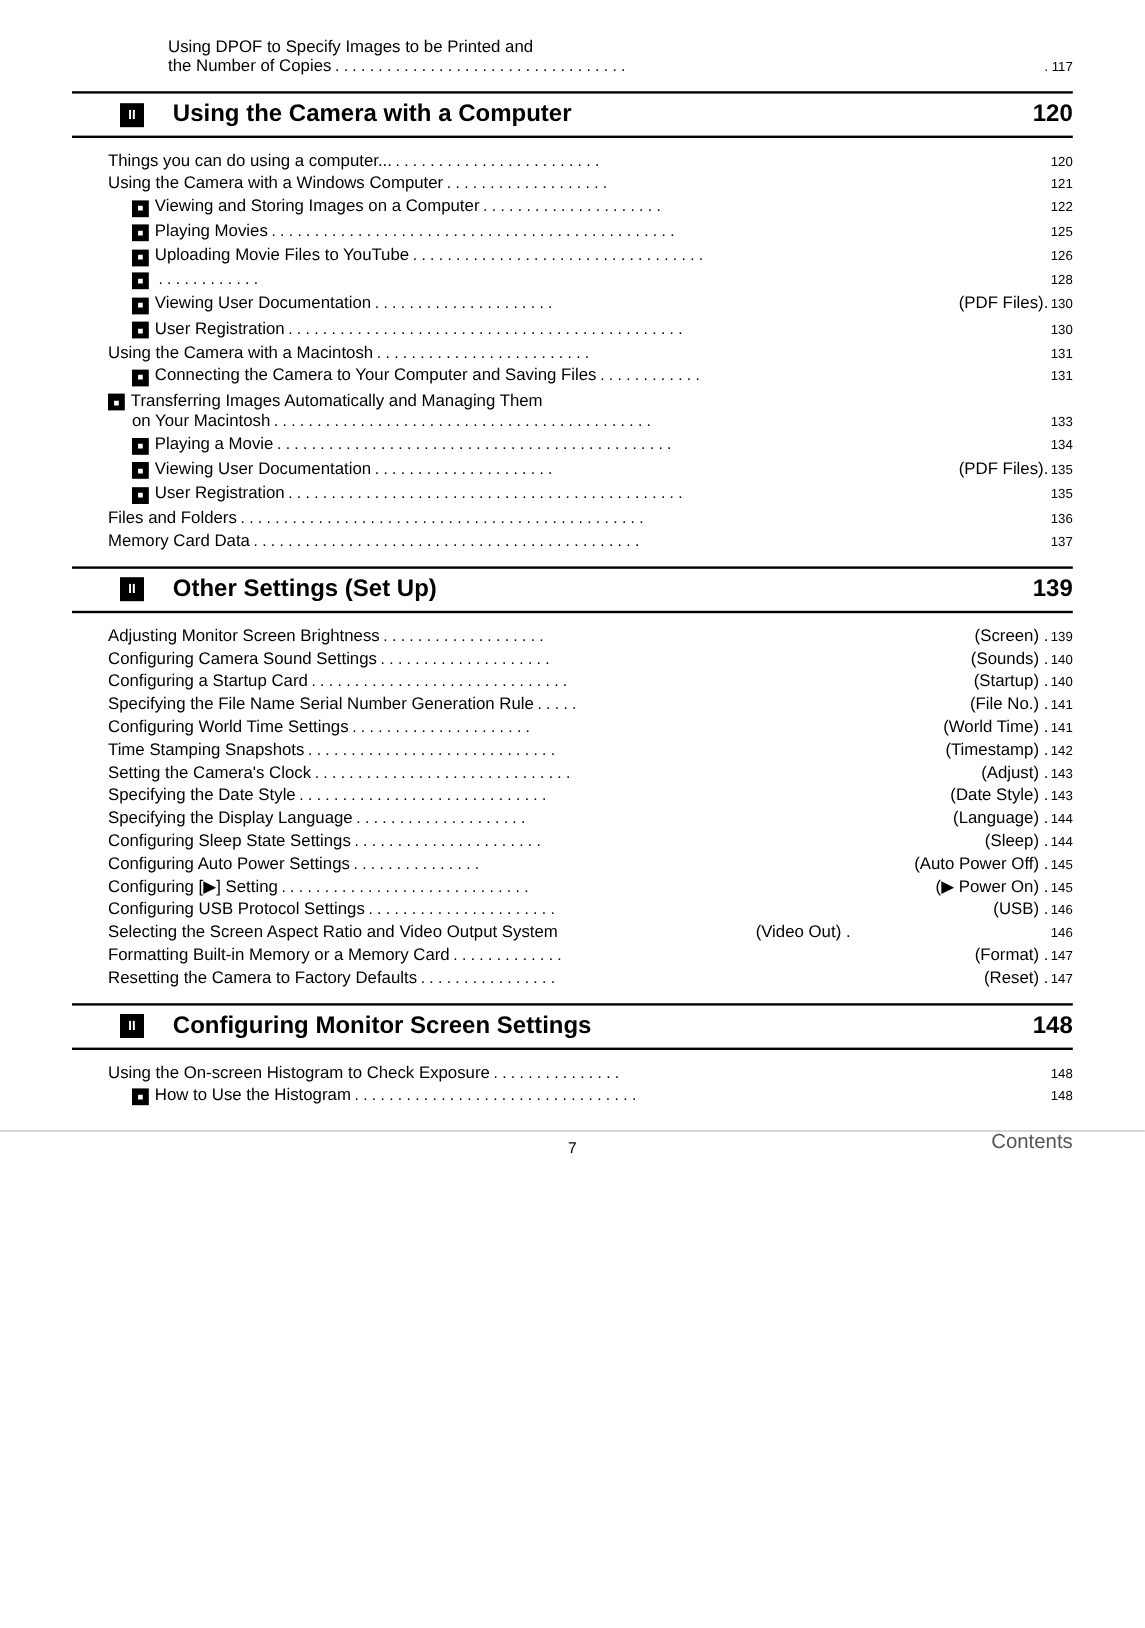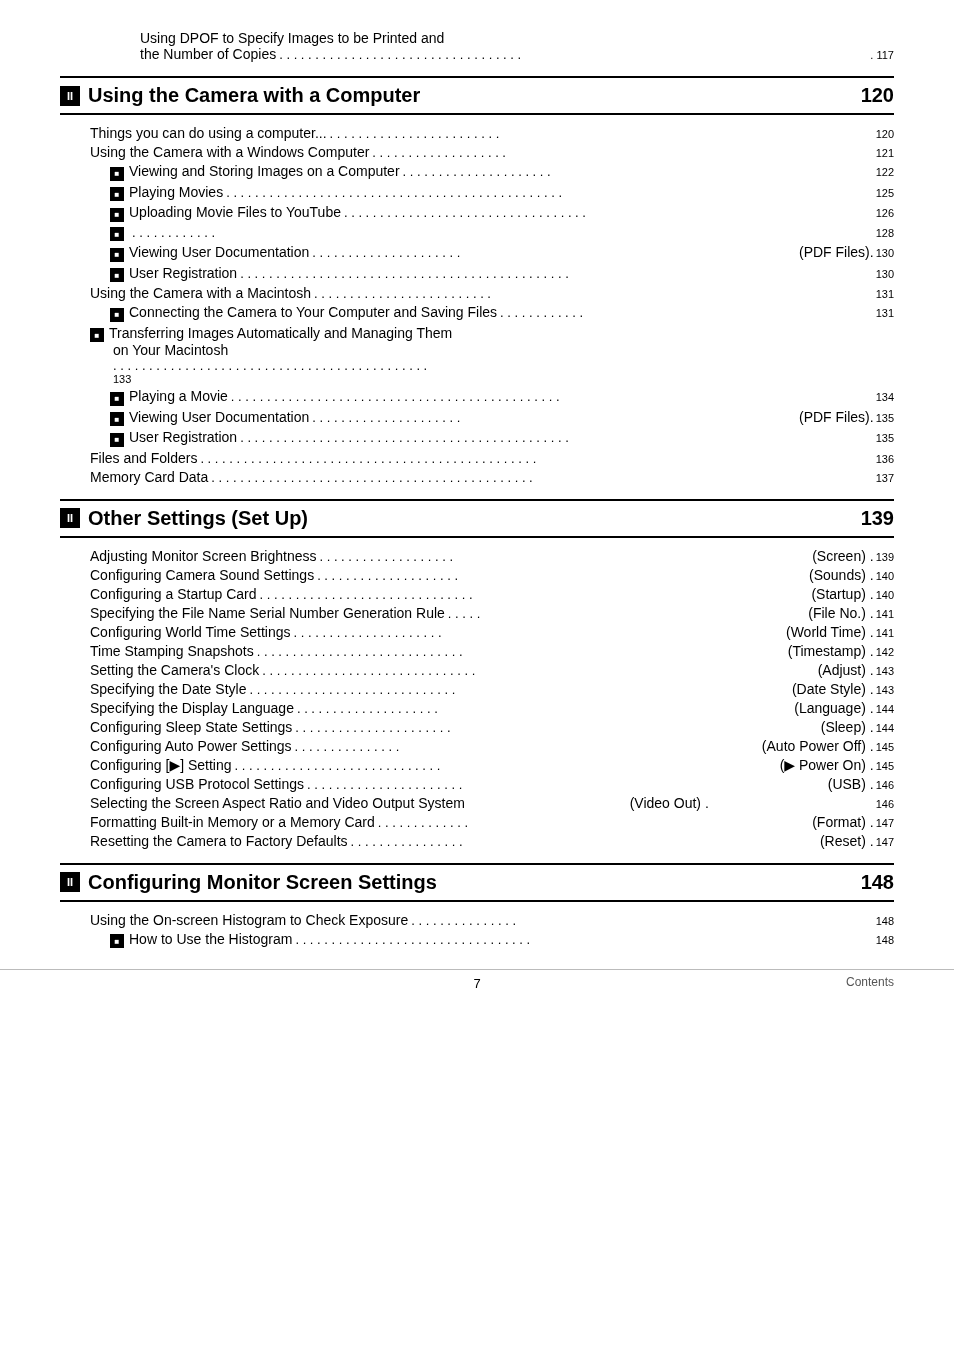--- a/index.html
+++ b/index.html
@@ -27,21 +27,22 @@
       border-top: 2px solid #000;
       border-bottom: 2px solid #000;
       padding: 6px 0;
       margin: 14px 0 10px 0;
     }
     .section-header .section-title {
       font-size: 20px;
       font-weight: bold;
       display: flex;
       align-items: center;
-      gap: 8px;
+      gap: 24px;
+      margin-left: 40px;
     }
     .section-icon {
       display: inline-flex;
       align-items: center;
       justify-content: center;
       width: 20px;
       height: 20px;
       background: #000;
       color: #fff;
       font-size: 11px;
@@ -103,21 +104,20 @@
     }
     .multi-line-entry .first-line {
       display: flex;
       align-items: baseline;
       padding-left: 30px;
     }
     .multi-line-entry .second-line {
       display: flex;
       align-items: baseline;
       padding-left: 30px;
-      flex-direction: column;
     }
   </style>
 </head>
 <body>
 
 <div class="page">
 
   <div class="top-entry">
     <div style="display:flex; align-items:baseline; padding-left:0;">
       <span class="entry-text">Using DPOF to Specify Images to be Printed and</span>
@@ -352,15 +352,15 @@
         <span class="bullet-icon">■</span>
         <span class="entry-text">How to Use the Histogram</span>
         <span class="dots-fill">. . . . . . . . . . . . . . . . . . . . . . . . . . . . . . . . .</span>
         <span class="entry-page"> 148</span>
       </div>
     </div>
 
   <div style="position:absolute; bottom:20px; left:0; right:0; display:flex; justify-content:center; align-items:center; border-top: 1px solid #bbb; padding-top:6px;">
     <span class="footer-page-num">7</span>
   </div>
-  <div style="position:absolute; bottom:22px; right:60px; font-size:12px; color:#555;">Contents</div>
+  <div style="position:absolute; bottom:22px; right:60px; font-size:17px; color:#555;">Contents</div>
 
 </div>
 
 </body></html>

